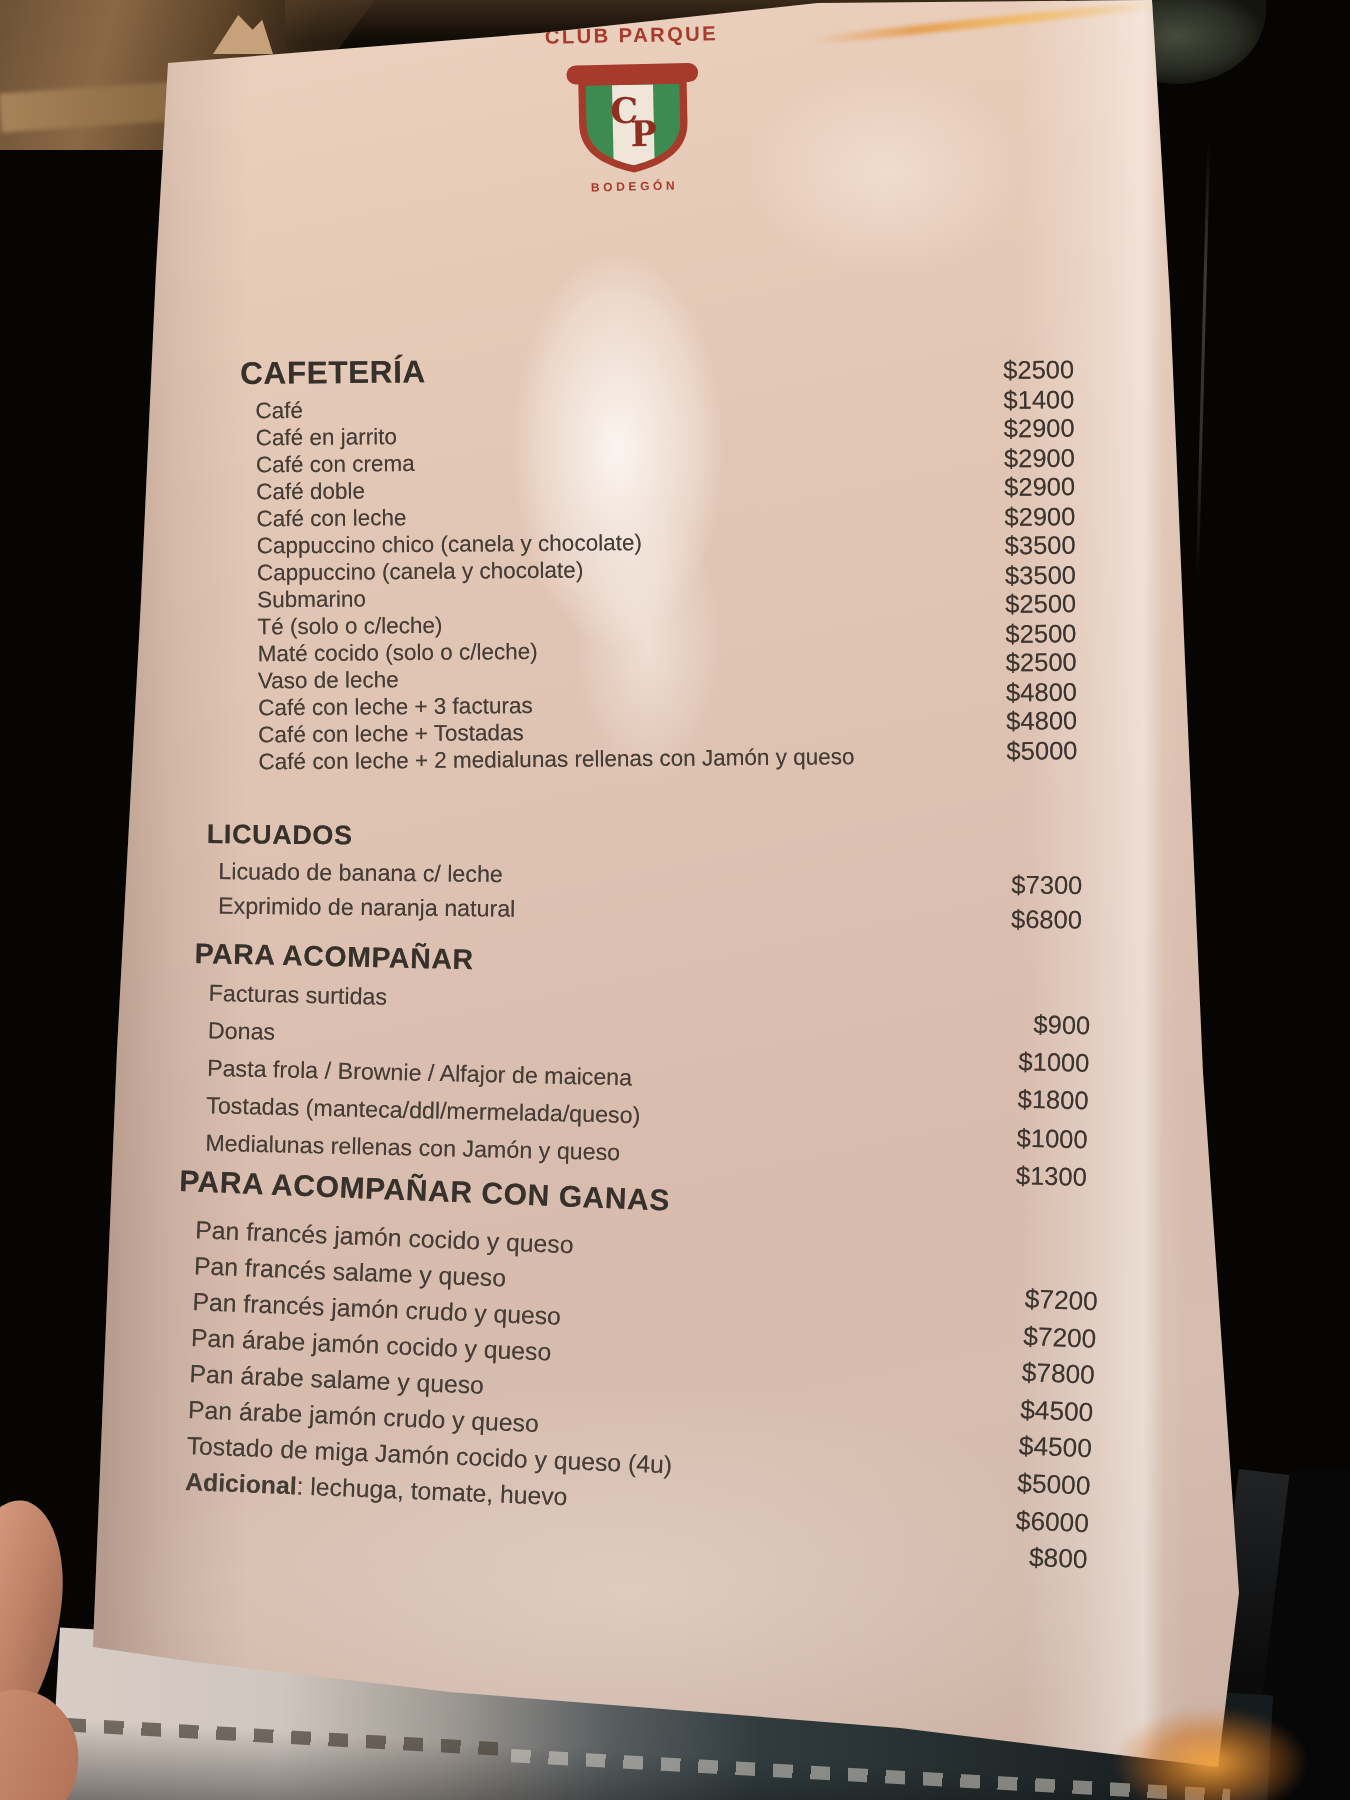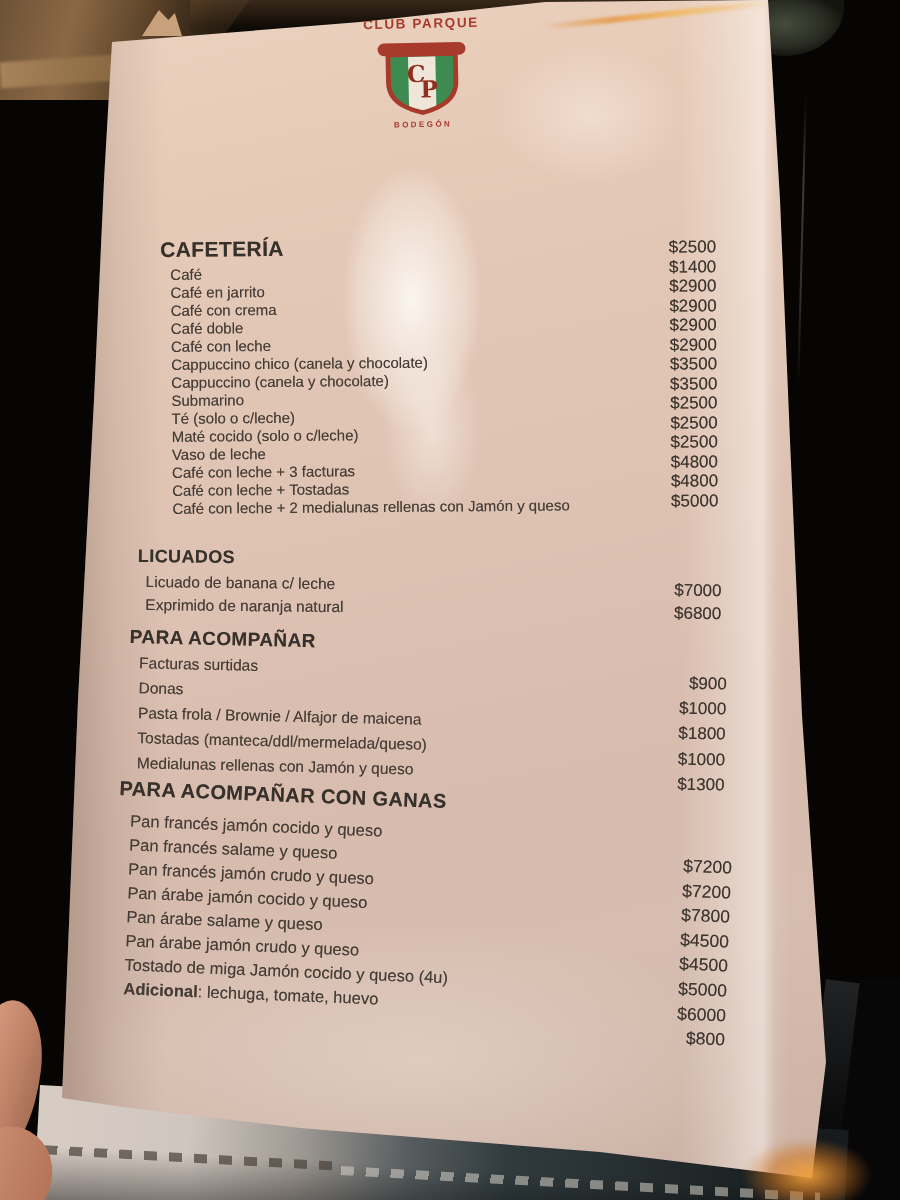--- a/index.html
+++ b/index.html
@@ -190,21 +190,21 @@
         </div>
     </section>
 
     <section class="menu-section s-lic">
       <h2 class="heading">LICUADOS</h2>
       <div class="col items">
           <div class="menu-item">Licuado de banana c/ leche</div>
           <div class="menu-item">Exprimido de naranja natural</div>
         </div>
       <div class="col prices">
-          <div class="price">$7000</div>
+          <div class="price">$7300</div>
           <div class="price">$6800</div>
         </div>
     </section>
 
     <section class="menu-section s-aco">
       <h2 class="heading">PARA ACOMPAÑAR</h2>
       <div class="col items">
           <div class="menu-item">Facturas surtidas</div>
           <div class="menu-item">Donas</div>
           <div class="menu-item">Pasta frola / Brownie / Alfajor de maicena</div>

